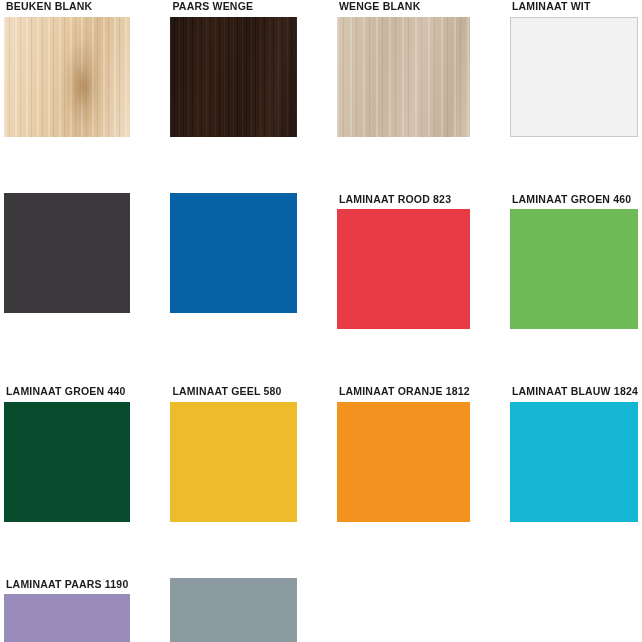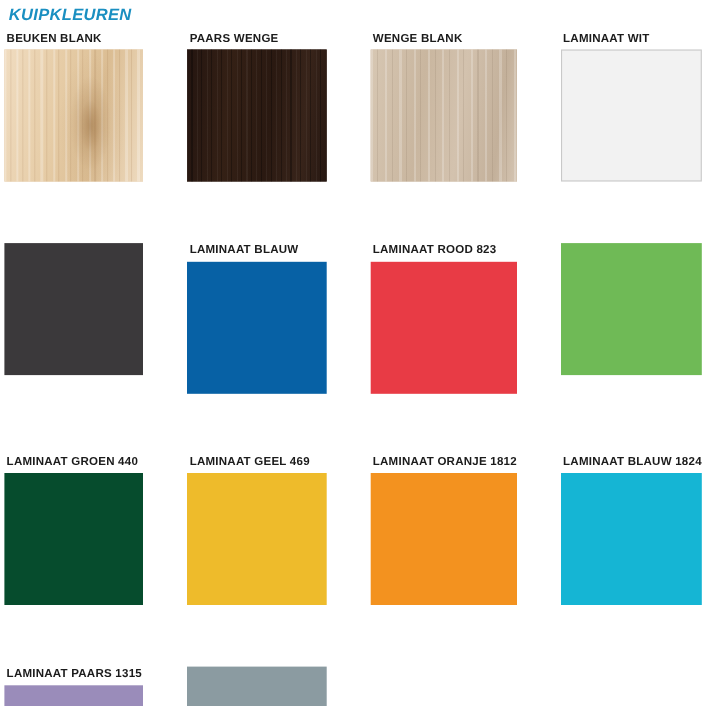--- a/index.html
+++ b/index.html
@@ -123,21 +123,20 @@
       radial-gradient(ellipse 9px 46px at 24% 46%, rgba(20,10,4,0.55) 0%, rgba(20,10,4,0) 72%),
       radial-gradient(ellipse 8px 52px at 52% 52%, rgba(20,10,4,0.45) 0%, rgba(20,10,4,0) 72%),
       radial-gradient(ellipse 10px 48px at 76% 44%, rgba(20,10,4,0.50) 0%, rgba(20,10,4,0) 72%);
   }
 </style>
 </head>
 <body>
 
 <div id="sheet">
 
-  <h1 class="page-title">KUIPKLEUREN</h1>
 
   <div class="swatch-grid">
       <div class="swatch-cell">
         <div class="swatch-label">BEUKEN BLANK</div>
         <div class="swatch-chip wood beuken-blank"></div>
       </div>
       <div class="swatch-cell">
         <div class="swatch-label">PAARS WENGE</div>
         <div class="swatch-chip wood beuken-wenge"></div>
       </div>
@@ -146,48 +145,48 @@
         <div class="swatch-chip wood eiken-blank"></div>
       </div>
       <div class="swatch-cell">
         <div class="swatch-label">LAMINAAT WIT</div>
         <div class="swatch-chip bordered" style="background-color: rgb(242, 242, 242);"></div>
       </div>
       <div class="swatch-cell">
         <div class="swatch-chip" style="background-color: rgb(59, 57, 59);"></div>
       </div>
       <div class="swatch-cell">
-        <div class="swatch-label">LAMINAAT BLAUW</div>
         <div class="swatch-chip" style="background-color: rgb(7, 97, 165);"></div>
       </div>
       <div class="swatch-cell">
         <div class="swatch-label">LAMINAAT ROOD 823</div>
         <div class="swatch-chip" style="background-color: rgb(232, 59, 69);"></div>
       </div>
       <div class="swatch-cell">
+        <div class="swatch-label">LAMINAAT GROEN 460</div>
         <div class="swatch-chip" style="background-color: rgb(111, 186, 86);"></div>
       </div>
       <div class="swatch-cell">
         <div class="swatch-label">LAMINAAT GROEN 440</div>
         <div class="swatch-chip" style="background-color: rgb(6, 76, 45);"></div>
       </div>
       <div class="swatch-cell">
-        <div class="swatch-label">LAMINAAT GEEL 469</div>
+        <div class="swatch-label">LAMINAAT GEEL 580</div>
         <div class="swatch-chip" style="background-color: rgb(238, 187, 43);"></div>
       </div>
       <div class="swatch-cell">
         <div class="swatch-label">LAMINAAT ORANJE 1812</div>
         <div class="swatch-chip" style="background-color: rgb(243, 146, 31);"></div>
       </div>
       <div class="swatch-cell">
         <div class="swatch-label">LAMINAAT BLAUW 1824</div>
         <div class="swatch-chip" style="background-color: rgb(21, 181, 212);"></div>
       </div>
       <div class="swatch-cell">
-        <div class="swatch-label">LAMINAAT PAARS 1315</div>
+        <div class="swatch-label">LAMINAAT PAARS 1190</div>
         <div class="swatch-chip" style="background-color: rgb(154, 140, 186);"></div>
       </div>
       <div class="swatch-cell">
         <div class="swatch-chip" style="background-color: rgb(139, 155, 161);"></div>
       </div>
     </div>
 
 </div>
 
 </body></html>

